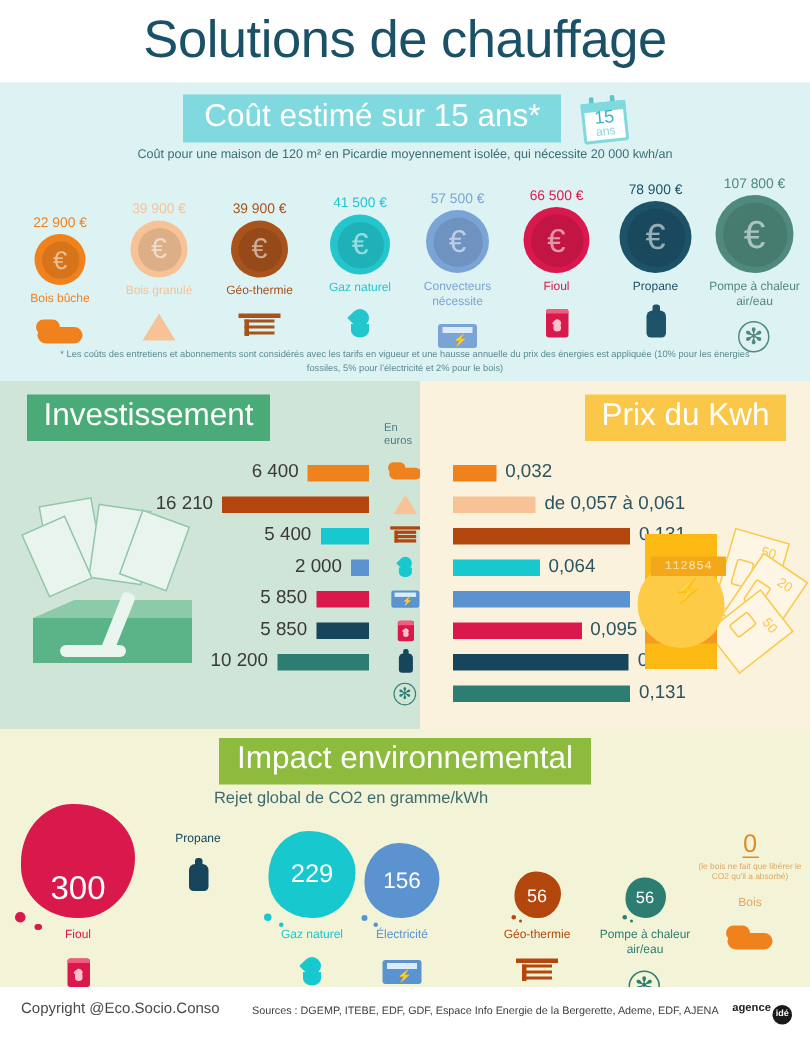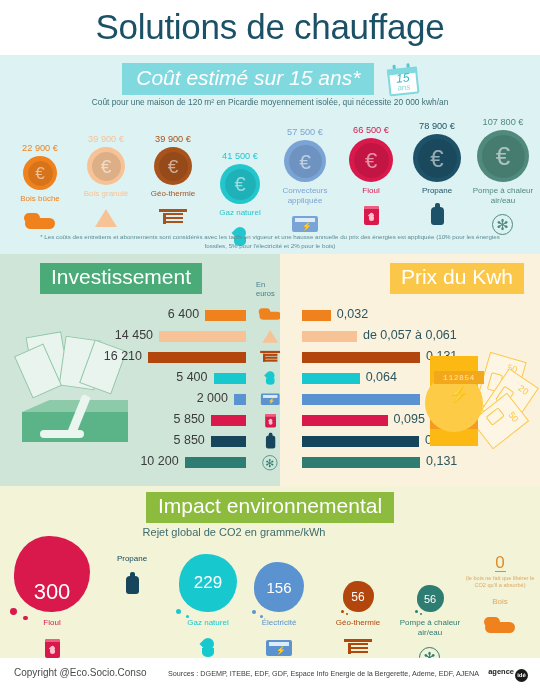--- a/index.html
+++ b/index.html
@@ -14,21 +14,21 @@
 
   
   .title-band{position:absolute;left:0;top:0;width:540px;height:55px;background:#ffffff;}
   .main-title{
     position:absolute;left:0;top:7px;width:540px;text-align:center;
     font-size:35px;color:#1b5166;letter-spacing:-.3px;font-weight:400;
   }
 
   
   .cost-section{position:absolute;left:0;top:55px;width:540px;height:199px;background:#ddf2f2;}
-  .cost-title-wrap{position:absolute;left:0;top:8px;width:540px;text-align:center;font-style:italic;}
+  .cost-title-wrap{position:absolute;left:0;top:8px;width:540px;text-align:center;}
   .cost-title{
     display:inline-block;background:#7fd9df;color:#ffffff;
     font-size:21px;padding:3px 14px 5px 14px;vertical-align:middle;
   }
   .cal-icon{
     display:inline-block;width:30px;height:31px;vertical-align:middle;margin-left:9px;
     position:relative;transform:rotate(-6deg);
   }
   .cal-icon .cal-body{position:absolute;left:0;top:4px;width:30px;height:27px;background:#ffffff;border:2px solid #7fd9df;box-sizing:border-box;border-radius:2px;}
   .cal-icon .cal-top{position:absolute;left:0;top:4px;width:30px;height:6px;background:#7fd9df;}
@@ -52,21 +52,21 @@
   .cost-glyph{margin:6px auto 0 auto;width:34px;height:26px;position:relative;}
 
   
   .g-log{position:absolute;left:2px;top:8px;width:30px;height:11px;border-radius:6px;}
   .g-log:after{content:"";position:absolute;left:-1px;top:-5px;width:16px;height:10px;border-radius:6px;background:inherit;}
 
   .cost-note{position:absolute;left:30px;top:178px;width:480px;text-align:center;font-size:6.2px;color:#5a8c94;line-height:8.5px;}
 
   
   .invest-section{position:absolute;left:0;top:254px;width:280px;height:232px;background:#cfe5d8;}
-  .invest-title{position:absolute;left:18px;top:9px;background:#4aab79;color:#ffffff;font-size:21px;padding:2px 11px 5px 11px;margin-left:22px;}
+  .invest-title{position:absolute;left:18px;top:9px;background:#4aab79;color:#ffffff;font-size:21px;padding:2px 11px 5px 11px;}
   .invest-sub{position:absolute;left:22px;top:46px;font-size:8px;color:#2f6b52;line-height:10.5px;}
   .money-art{position:absolute;left:20px;top:80px;width:120px;height:130px;}
   .money-art .bill{position:absolute;background:#eaf4ee;border:1.4px solid #8fc6a8;}
   .money-art .box{position:absolute;background:#5ab488;}
   .money-art .box2{position:absolute;background:#8ccaa9;}
   .money-art .tool{position:absolute;background:#e9f5ee;}
 
   .bars-invest{position:absolute;left:142px;top:52px;width:104px;}
   .bar-row{height:21px;position:relative;}
   .bar-row .bval{position:absolute;right:0;top:1px;font-size:12.5px;color:#3b3b3b;white-space:nowrap;}
@@ -178,42 +178,42 @@
             <div style="position: absolute; left: 0px; top: 0px; width: 100%; height: 100%;">
               <span style="position:absolute;left:3px;top:4px;width:28px;height:3px;background:#a8521c;"></span>
               <span style="position:absolute;left:7px;top:8px;width:20px;height:2.5px;background:#a8521c;"></span>
               <span style="position:absolute;left:7px;top:12px;width:20px;height:2.5px;background:#a8521c;"></span>
               <span style="position:absolute;left:7px;top:16px;width:20px;height:2.5px;background:#a8521c;"></span>
               <span style="position:absolute;left:7px;top:8px;width:2.5px;height:11px;background:#a8521c;"></span>
             </div>
           </div>
         </div>
         <div class="cost-item" style="left: 207px; top: 13px;">
-          <div class="cost-price" style="color: rgb(35, 198, 205); margin-top: 21px;">41 500 €</div>
+          <div class="cost-price" style="color: rgb(35, 198, 205);">41 500 €</div>
           <div class="coin" style="width: 40px; height: 40px; background: rgb(35, 198, 205); font-size: 22px;">
             <div class="euro" style="border-radius: 50%;">
               <span style="display:block;width:31px;height:31px;border-radius:50%;background:rgba(0,0,0,.10);line-height:31px;text-align:center;color:rgba(255,255,255,.55);font-size:20px;">€</span>
             </div>
           </div>
           <div class="cost-label" style="color: rgb(35, 198, 205);">Gaz naturel</div>
           <div class="cost-glyph">
             <div style="position: absolute; left: 0px; top: 0px; width: 100%; height: 100%;">
               <span style="position:absolute;left:11px;top:3px;width:12px;height:12px;background:#23c6cd;border-radius:0 60% 60% 60%;transform:rotate(-45deg);"></span>
               <span style="position:absolute;left:11px;top:13px;width:12px;height:9px;background:#23c6cd;border-radius:0 0 50% 50%;"></span>
             </div>
           </div>
         </div>
         <div class="cost-item" style="left: 272px; top: 10px;">
           <div class="cost-price" style="color: rgb(123, 164, 214);">57 500 €</div>
           <div class="coin" style="width: 42px; height: 42px; background: rgb(123, 164, 214); font-size: 23px;">
             <div class="euro" style="border-radius: 50%;">
               <span style="display:block;width:33px;height:33px;border-radius:50%;background:rgba(0,0,0,.10);line-height:33px;text-align:center;color:rgba(255,255,255,.55);font-size:21px;">€</span>
             </div>
           </div>
-          <div class="cost-label" style="color: rgb(123, 164, 214);">Convecteurs appliquée</div>
+          <div class="cost-label" style="color: rgb(123, 164, 214);">Convecteurs nécessite</div>
           <div class="cost-glyph">
             <div style="position: absolute; left: 0px; top: 0px; width: 100%; height: 100%;">
               <span style="position:absolute;left:4px;top:5px;width:26px;height:16px;background:#7ba4d6;border-radius:2px;"></span>
               <span style="position:absolute;left:7px;top:7px;width:20px;height:4px;background:#dcecfb;"></span>
               <span style="position:absolute;left:14px;top:13px;width:6px;height:6px;color:#fff;font-size:8px;line-height:6px;text-align:center;">⚡</span>
             </div>
           </div>
         </div>
         <div class="cost-item" style="left: 338px; top: 8px;">
           <div class="cost-price" style="color: rgb(217, 24, 76);">66 500 €</div>
@@ -278,24 +278,20 @@
       <div class="box" style="left:2px;top:78px;width:106px;height:30px;"></div>
       <div class="tool" style="left:54px;top:60px;width:9px;height:44px;transform:rotate(22deg);border-radius:3px;"></div>
       <div class="tool" style="left:20px;top:96px;width:44px;height:8px;border-radius:4px;"></div>
     </div>
 
     <div class="en-euros">En euros</div>
     <div class="bars-invest" id="invest-bars">
         <div class="bar-row">
           <div class="bbar" style="background: rgb(240, 130, 30); width: 40.9337px; right: 0px;"></div>
           <div class="bval" style="right: 46.9337px;">6 400</div>
-        </div>
-        <div class="bar-row">
-          <div class="bbar" style="background: rgb(247, 195, 150); width: 86.984px; right: 0px;"></div>
-          <div class="bval" style="right: 92.984px;">14 450</div>
         </div>
         <div class="bar-row">
           <div class="bbar" style="background: rgb(179, 70, 12); width: 98px; right: 0px;"></div>
           <div class="bval" style="right: 104px;">16 210</div>
         </div>
         <div class="bar-row">
           <div class="bbar" style="background: rgb(24, 200, 207); width: 32.5061px; right: 0px;"></div>
           <div class="bval" style="right: 38.5061px;">5 400</div>
         </div>
         <div class="bar-row">
@@ -488,21 +484,21 @@
             </div>
           </div>
           <div class="impact-label" style="color: rgb(24, 200, 207);">Gaz naturel</div>
           <div class="impact-glyph">
             <div style="position: absolute; left: 0px; top: 0px; width: 100%; height: 100%;">
               <span style="position:absolute;left:11px;top:3px;width:12px;height:12px;background:#18c8cf;border-radius:0 60% 60% 60%;transform:rotate(-45deg);"></span>
               <span style="position:absolute;left:11px;top:13px;width:12px;height:9px;background:#18c8cf;border-radius:0 0 50% 50%;"></span>
             </div>
           </div>
         </div>
-        <div class="impact-item" style="left: 241px; top: 18px;">
+        <div class="impact-item" style="left: 230px; top: 18px;">
           <div style="height: 50px; position: relative;">
             <div class="blob" style="width: 50px; height: 50px; background: rgb(90, 147, 208); border-radius: 46% 54% 50% 50% / 52% 48% 54% 46%;">
               <span class="bnum" style="font-size: 15px;">156</span>
               <span class="sp" style="width: 4.5px; height: 4.5px; background: rgb(90, 147, 208); left: -2.5px; bottom: -2px;"></span>
               <span class="sp" style="width: 3px; height: 3px; background: rgb(90, 147, 208); left: 6px; bottom: -5.5px;"></span>
             </div>
           </div>
           <div class="impact-label" style="color: rgb(90, 147, 208);">Électricité</div>
           <div class="impact-glyph">
             <div style="position: absolute; left: 0px; top: 0px; width: 100%; height: 100%;">

